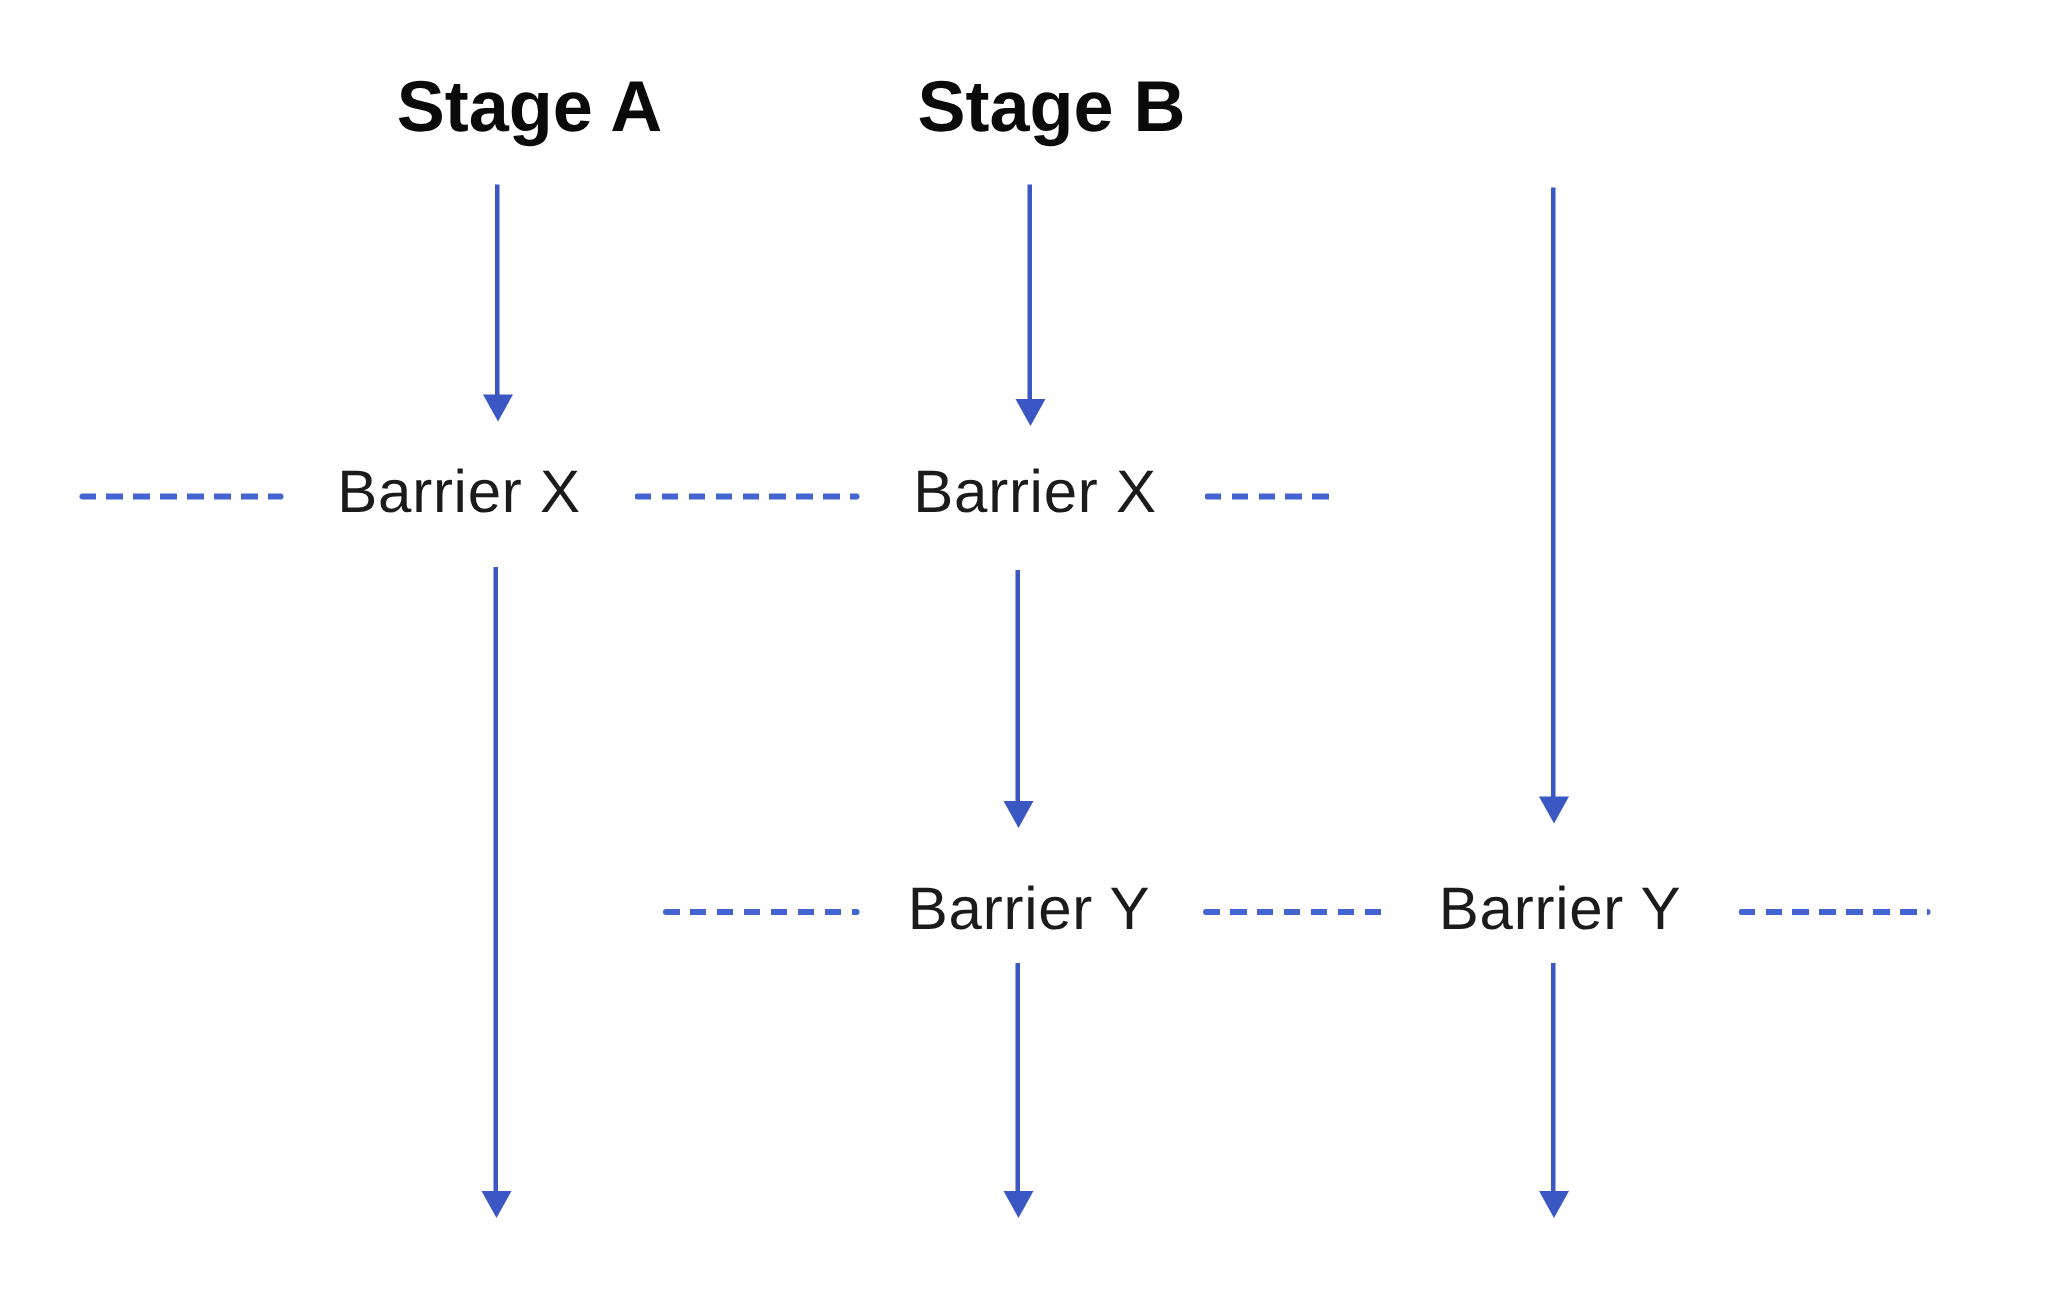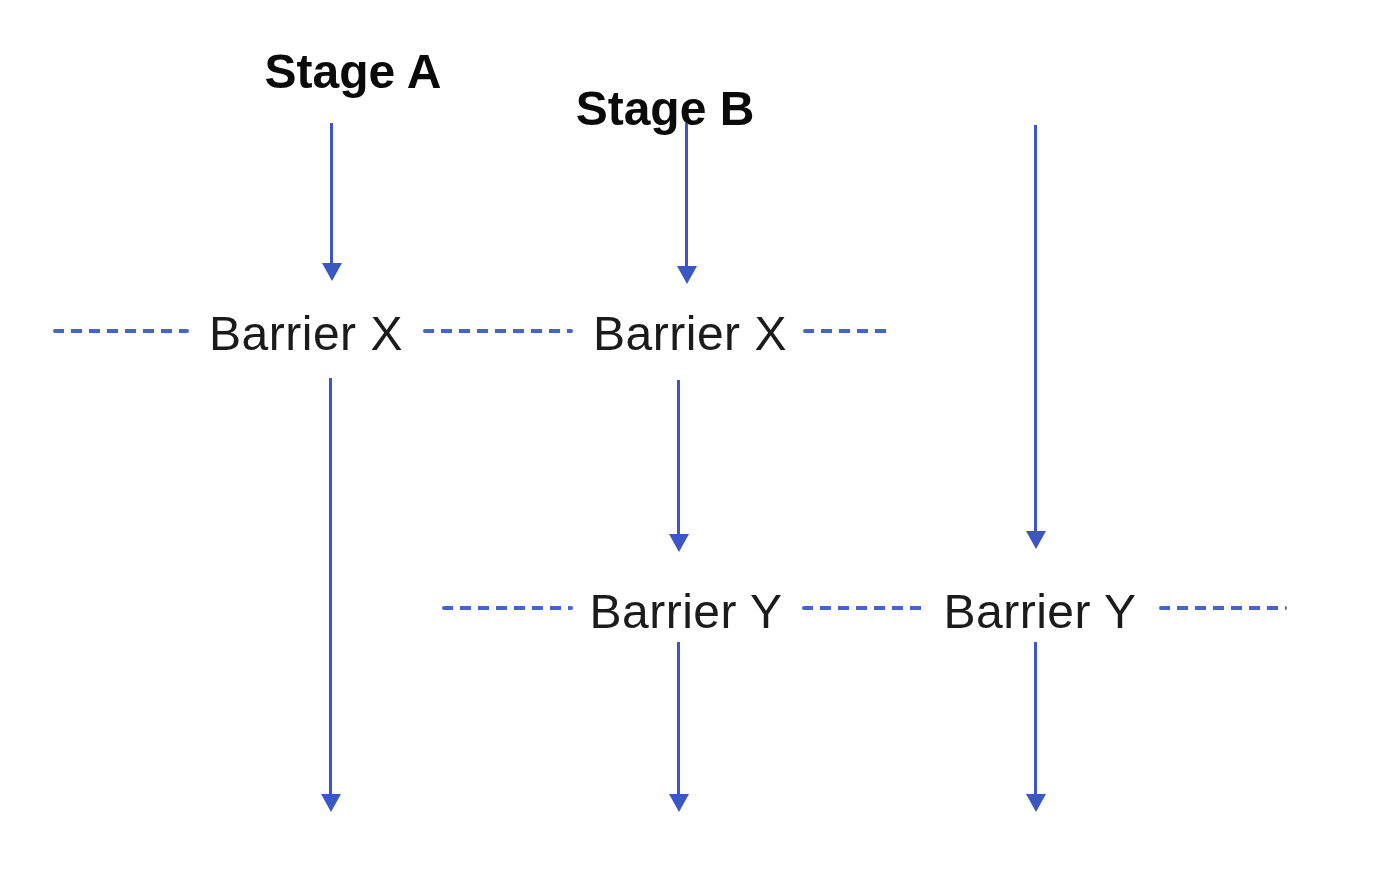--- a/index.html
+++ b/index.html
@@ -21,21 +21,21 @@
     transform: translateX(-50%);
     font-size: 48px;
     font-weight: 700;
     color: #0a0a0a;
     white-space: nowrap;
     letter-spacing: 0px;
   }
   .barrier-label {
     position: absolute;
     transform: translateX(-50%);
-    font-size: 48px;
+    font-size: 40px;
     font-weight: 400;
     color: #1b1b1b;
     white-space: nowrap;
     letter-spacing: 0.5px;
   }
   .arrow {
     position: absolute;
     width: 3px;
     background: #3a57c4;
   }
@@ -68,21 +68,21 @@
   
   #dash-x-1 { left: 53px;  top: 329px; width: 136px; }
   #dash-x-2 { left: 423px; top: 329px; width: 150px; }
   #dash-x-3 { left: 803px; top: 329px; width: 88px;  }
   
   #dash-y-1 { left: 442px;  top: 606px; width: 131px; }
   #dash-y-2 { left: 802px;  top: 606px; width: 122px; }
   #dash-y-3 { left: 1159px; top: 606px; width: 128px; }
   
   #title-a { left: 337px; margin-left: 16px; }
-  #title-b { left: 665px; margin-top: 37px; }
+  #title-b { left: 701px; }
   #title-c { left: 1013px; }
   #barrier-x-a { left: 306px;  top: 306px; }
   #barrier-x-b { left: 690px;  top: 306px; }
   #barrier-y-b { left: 686px;  top: 584px; }
   #barrier-y-c { left: 1040px; top: 584px; }
 </style>
 </head>
 <body>
 
 <div id="canvas">

